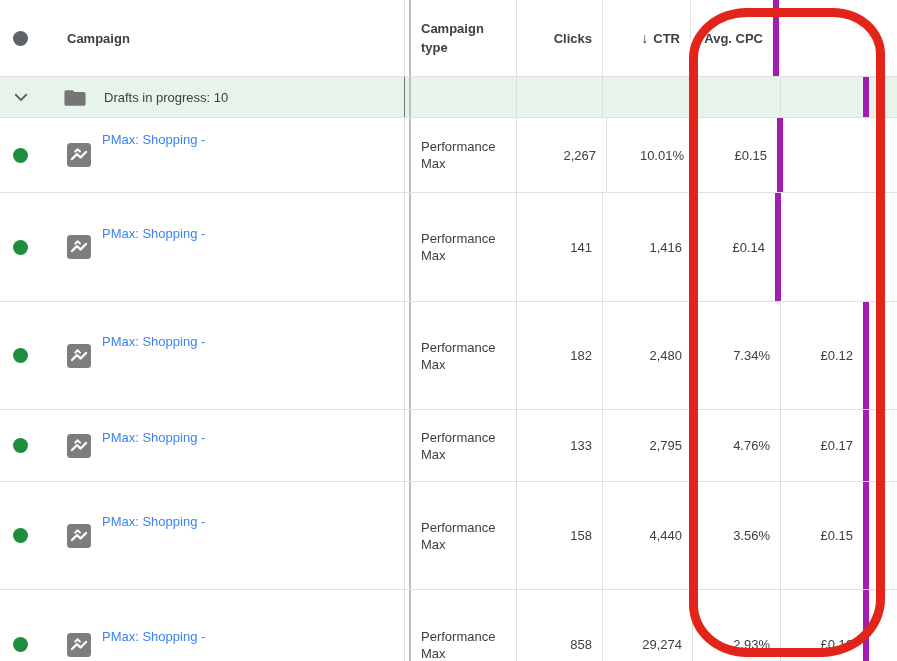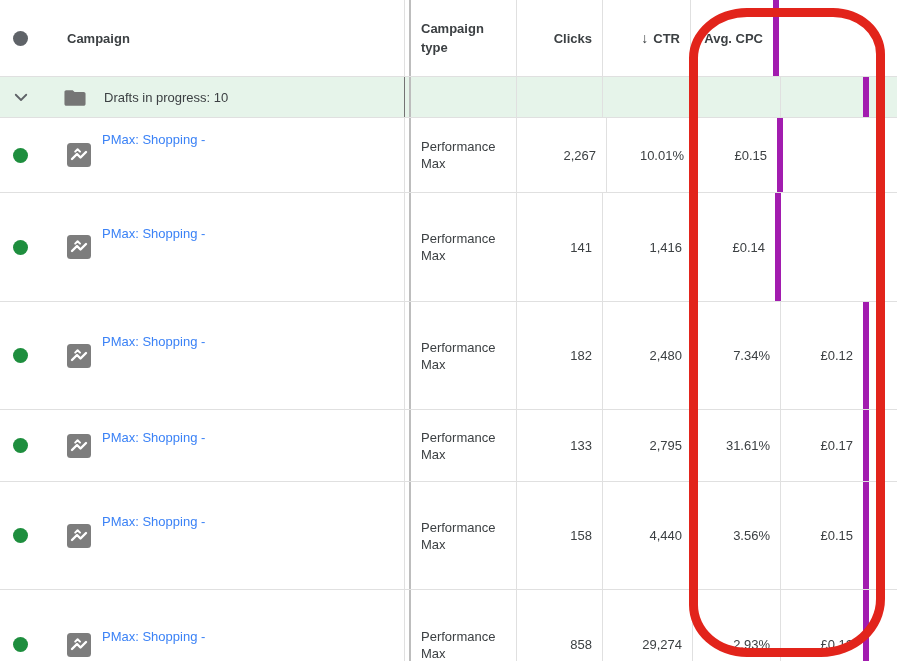--- a/index.html
+++ b/index.html
@@ -181,21 +181,21 @@
         <path d="M8.2 8.6 L10.6 6.2 L13 8.6" fill="none" stroke="#fff" stroke-width="2" stroke-linecap="round" stroke-linejoin="round"></path>
       </svg>
       <span class="camp-link off8">PMax: Shopping -</span>
     </div>
     <div class="cell c-divider"></div>
     <div class="cell c-type">
       <span class="type-text">Performance Max</span>
     </div>
     <div class="cell c-num c-clicks">133</div>
     <div class="cell c-num c-impr">2,795</div>
-    <div class="cell c-num c-ctr">31.61%</div>
+    <div class="cell c-num c-ctr">4.76%</div>
     <div class="cell c-num c-cpc">£0.17</div>
     <div class="cell c-end"></div>
   </div>
 
   <div class="t-row h108">
     <div class="cell c-status">
       <span class="status-dot"></span>
     </div>
     <div class="cell c-name">
       <svg class="badge-icon" viewBox="0 0 24 24">

